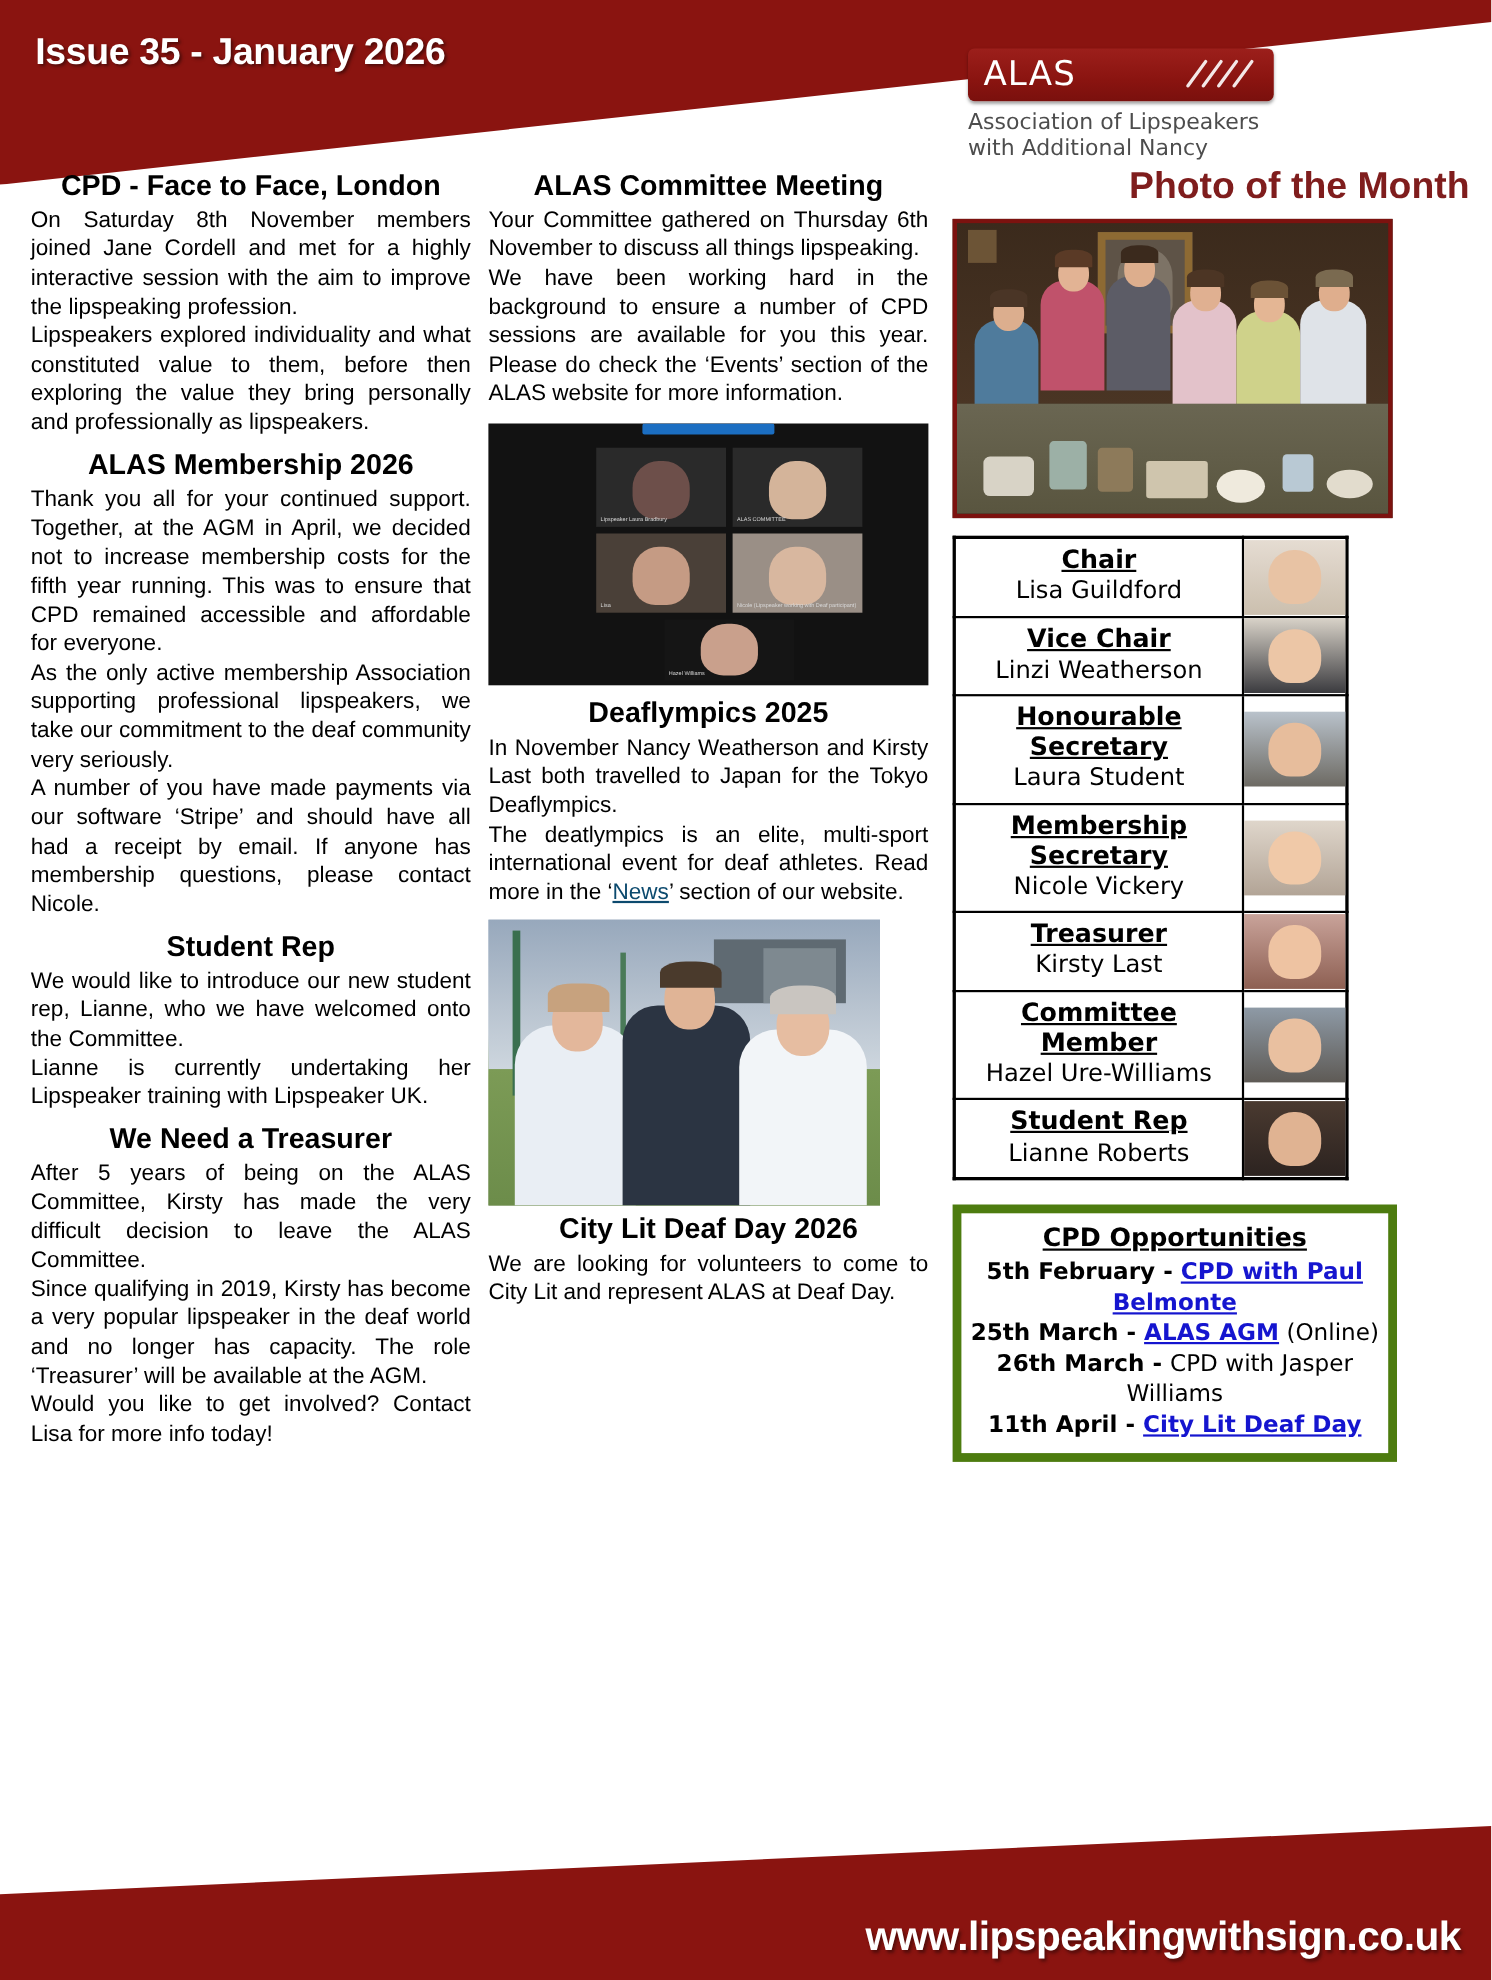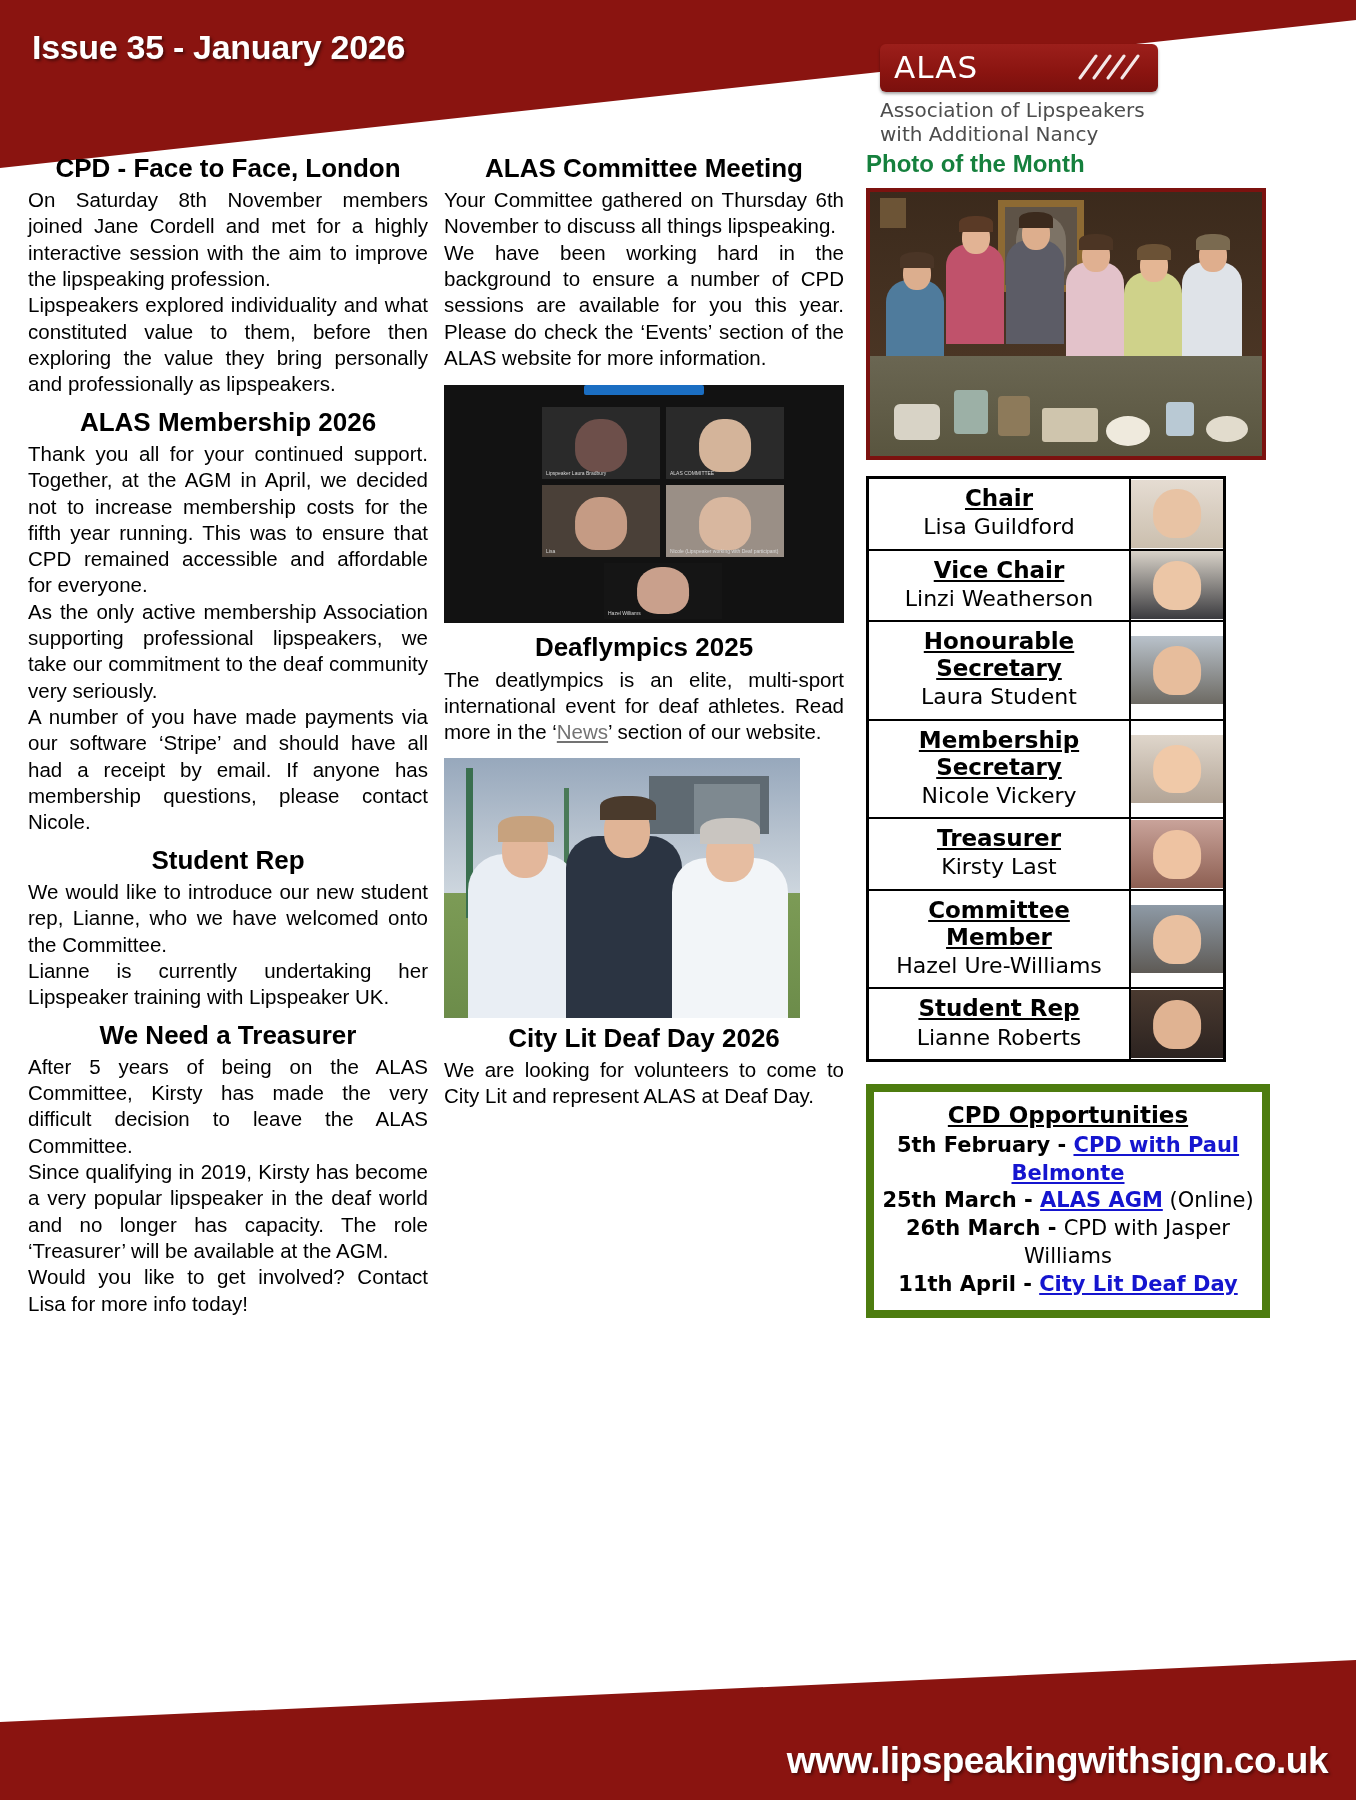--- a/index.html
+++ b/index.html
@@ -68,21 +68,21 @@
     font-size:20.5px; line-height:1.285;
     text-align:justify; text-justify:inter-word;
     color:#000;
     hyphens:none;
   }
   p.body + p.body { margin-top:0; }
   .sec-block { margin-bottom:10px; }
   .sec-block h2.sec { margin-top:4px; }
 
   a.inline-link {
-    color:#737373; 
+    color:#0c4a6e; 
   }
 
   .zoom-grid {
     position:relative;
     width:400px; height:238px;
     background:#121212;
     margin:14px 0 10px 0;
     overflow:hidden;
   }
   .zt { position:absolute; background:#2a2a2a; overflow:hidden; }
@@ -112,22 +112,22 @@
 
   .deaf-photo {
     width:356px; height:260px;
     position:relative; overflow:hidden;
     margin:12px 0 6px 0;
     background:linear-gradient(180deg,#9fb0c4 0%,#c3ced9 40%,#7e9a5c 55%,#6d8a4e 100%);
   }
 
   
   .potm-title {
-    font-size:24px; font-weight:bold; color:#15803d;
-    text-align:left; margin:0 0 10px 0;
+    font-size:34px; font-weight:bold; color:#7f1d1d;
+    text-align:right; margin:0 0 10px 0;
   }
 
   
   .committee {
     margin-top:16px;
     width:360px;
     border:3px solid #000;
     border-collapse:collapse;
     background:#fff;
   }
@@ -283,20 +283,21 @@
         <div class="nm">Nicole (Lipspeaker working with Deaf participant)</div>
       </div>
       <div class="zt" style="left:160px; top:178px; width:118px; height:56px; background:#151515;">
         <div class="zface" style="background:#c9a08c; top:6%; height:84%;"></div>
         <div class="nm">Hazel Williams</div>
       </div>
     </div>
 
     <div class="sec-block">
       <h2 class="sec">Deaflympics 2025</h2>
+      <p class="body">In November Nancy Weatherson and Kirsty Last both travelled to Japan for the Tokyo Deaflympics.</p>
       <p class="body"><span>The deatlympics is an elite, multi-sport international event for deaf athletes. Read more in the ‘</span><a href="#" class="inline-link">News</a><span>’ section of our website.</span></p>
     </div>
 
     <div class="deaf-photo">
       <div style="position:absolute;left:0;top:0;width:100%;height:52%;background:linear-gradient(180deg,#97a8bc 0%,#b9c4d0 60%,#cdd6de 100%);"></div>
       <div style="position:absolute;left:205px;top:18px;width:120px;height:58px;background:#5f6a72;"></div>
       <div style="position:absolute;left:250px;top:26px;width:66px;height:50px;background:#7e8990;"></div>
       <div style="position:absolute;left:0;top:52%;width:100%;height:48%;background:linear-gradient(180deg,#7c9b56 0%,#6c8c4a 100%);"></div>
       <div style="position:absolute;left:22px;top:10px;width:7px;height:150px;background:#3a6f4f;"></div>
       <div style="position:absolute;left:120px;top:30px;width:5px;height:120px;background:#4a7a58;"></div>

